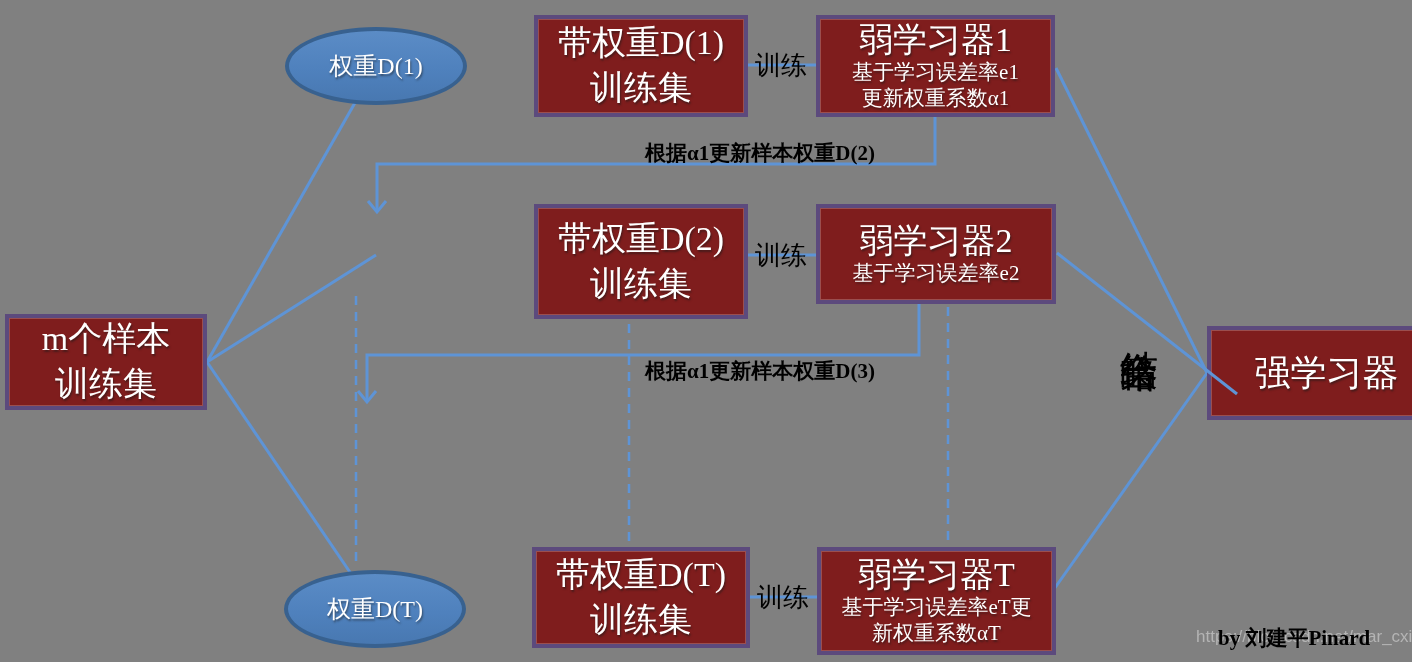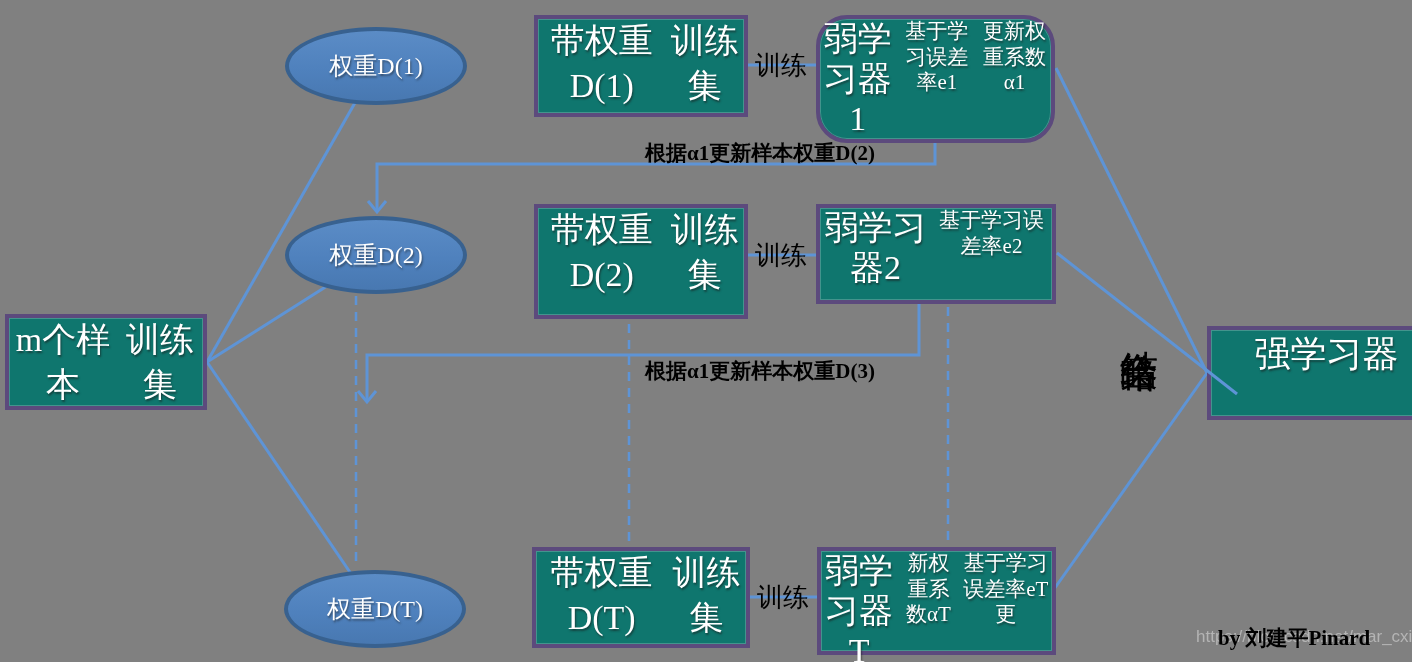--- a/index.html
+++ b/index.html
@@ -4,25 +4,25 @@
 <style>
   html,body{margin:0;padding:0;background:#666;}
   .stage{
     position:relative;width:1412px;height:662px;background:#808080;
     overflow:hidden;font-family:"Liberation Serif","DejaVu Serif",serif;
   }
   svg.wires{position:absolute;left:0;top:0;z-index:1;}
   svg.wires-top{position:absolute;left:0;top:0;z-index:4;pointer-events:none;}
   .node{
     position:absolute;z-index:2;box-sizing:border-box;
-    background:#0f766e;border:4px solid #5c4a7d;
+    background:#7f1d1d;border:4px solid #5c4a7d;
     color:#fff;text-align:center;
     text-shadow:1px 2px 2px rgba(25,25,25,.55);
     box-shadow:inset 0 0 0 1px rgba(255,255,255,.22);
-    display:flex;flex-direction:row;justify-content:center;
+    display:flex;flex-direction:column;justify-content:center;
   }
   .ellipse{
     position:absolute;z-index:2;box-sizing:border-box;
     background:linear-gradient(180deg,#5b8cc6 0%,#4f81bd 55%,#4878b1 100%);
     border:4px solid #38618f;border-radius:50%;
     color:#fff;display:flex;align-items:center;justify-content:center;
     font-size:24px;text-shadow:1px 2px 2px rgba(25,25,25,.5);
   }
   .t-big{font-size:34px;line-height:1.32;}
   .t-learner-title{font-size:34px;line-height:1.18;}
@@ -80,31 +80,28 @@
   </div>
 
   <div class="ellipse" style="left:285px;top:27px;width:182px;height:78px;">
     <span>权重D(1)</span>
   </div>
   <div class="node t-big" style="left:534px;top:15px;width:214px;height:102px;">
     <div>带权重D(1)</div>
     <div>训练集</div>
   </div>
   <div class="lbl lbl-train" style="left:748px;top:48px;">训练</div>
-  <div class="node" style="left:816px;top:15px;width:239px;height:128px;border-radius:31px;">
+  <div class="node" style="left:816px;top:15px;width:239px;height:102px;">
     <div class="t-learner-title">弱学习器1</div>
     <div class="t-learner-sub">基于学习误差率e1</div>
     <div class="t-learner-sub">更新权重系数α1</div>
   </div>
 
   <div class="lbl lbl-update" style="left:645px;top:139px;">根据α1更新样本权重D(2)</div>
 
-  <div class="ellipse" style="left:285px;top:216px;width:182px;height:78px;">
-    <span>权重D(2)</span>
-  </div>
   <div class="node t-big" style="left:534px;top:204px;width:214px;height:115px;">
     <div>带权重D(2)</div>
     <div>训练集</div>
   </div>
   <div class="lbl lbl-train" style="left:748px;top:238px;">训练</div>
   <div class="node" style="left:816px;top:204px;width:240px;height:100px;">
     <div class="t-learner-title">弱学习器2</div>
     <div class="t-learner-sub">基于学习误差率e2</div>
   </div>
 
@@ -113,22 +110,22 @@
   <div class="ellipse" style="left:284px;top:570px;width:182px;height:78px;">
     <span>权重D(T)</span>
   </div>
   <div class="node t-big" style="left:532px;top:547px;width:218px;height:101px;">
     <div>带权重D(T)</div>
     <div>训练集</div>
   </div>
   <div class="lbl lbl-train" style="left:750px;top:580px;">训练</div>
   <div class="node" style="left:817px;top:547px;width:239px;height:108px;">
     <div class="t-learner-title">弱学习器T</div>
+    <div class="t-learner-sub">基于学习误差率eT更</div>
     <div class="t-learner-sub">新权重系数αT</div>
-    <div class="t-learner-sub">基于学习误差率eT更</div>
   </div>
 
   <div class="lbl lbl-combine" style="left:1118px;top:320px;">结合策略</div>
 
   <div class="node" style="left:1207px;top:326px;width:239px;height:94px;font-size:36px;">
     <div>强学习器</div>
   </div>
 
   <div class="wm-url" style="left:1196px;top:627px;">https://blog.csdn.net/mar_cxing</div>
   <div class="wm-author" style="left:1218px;top:624px;">by 刘建平Pinard</div>

